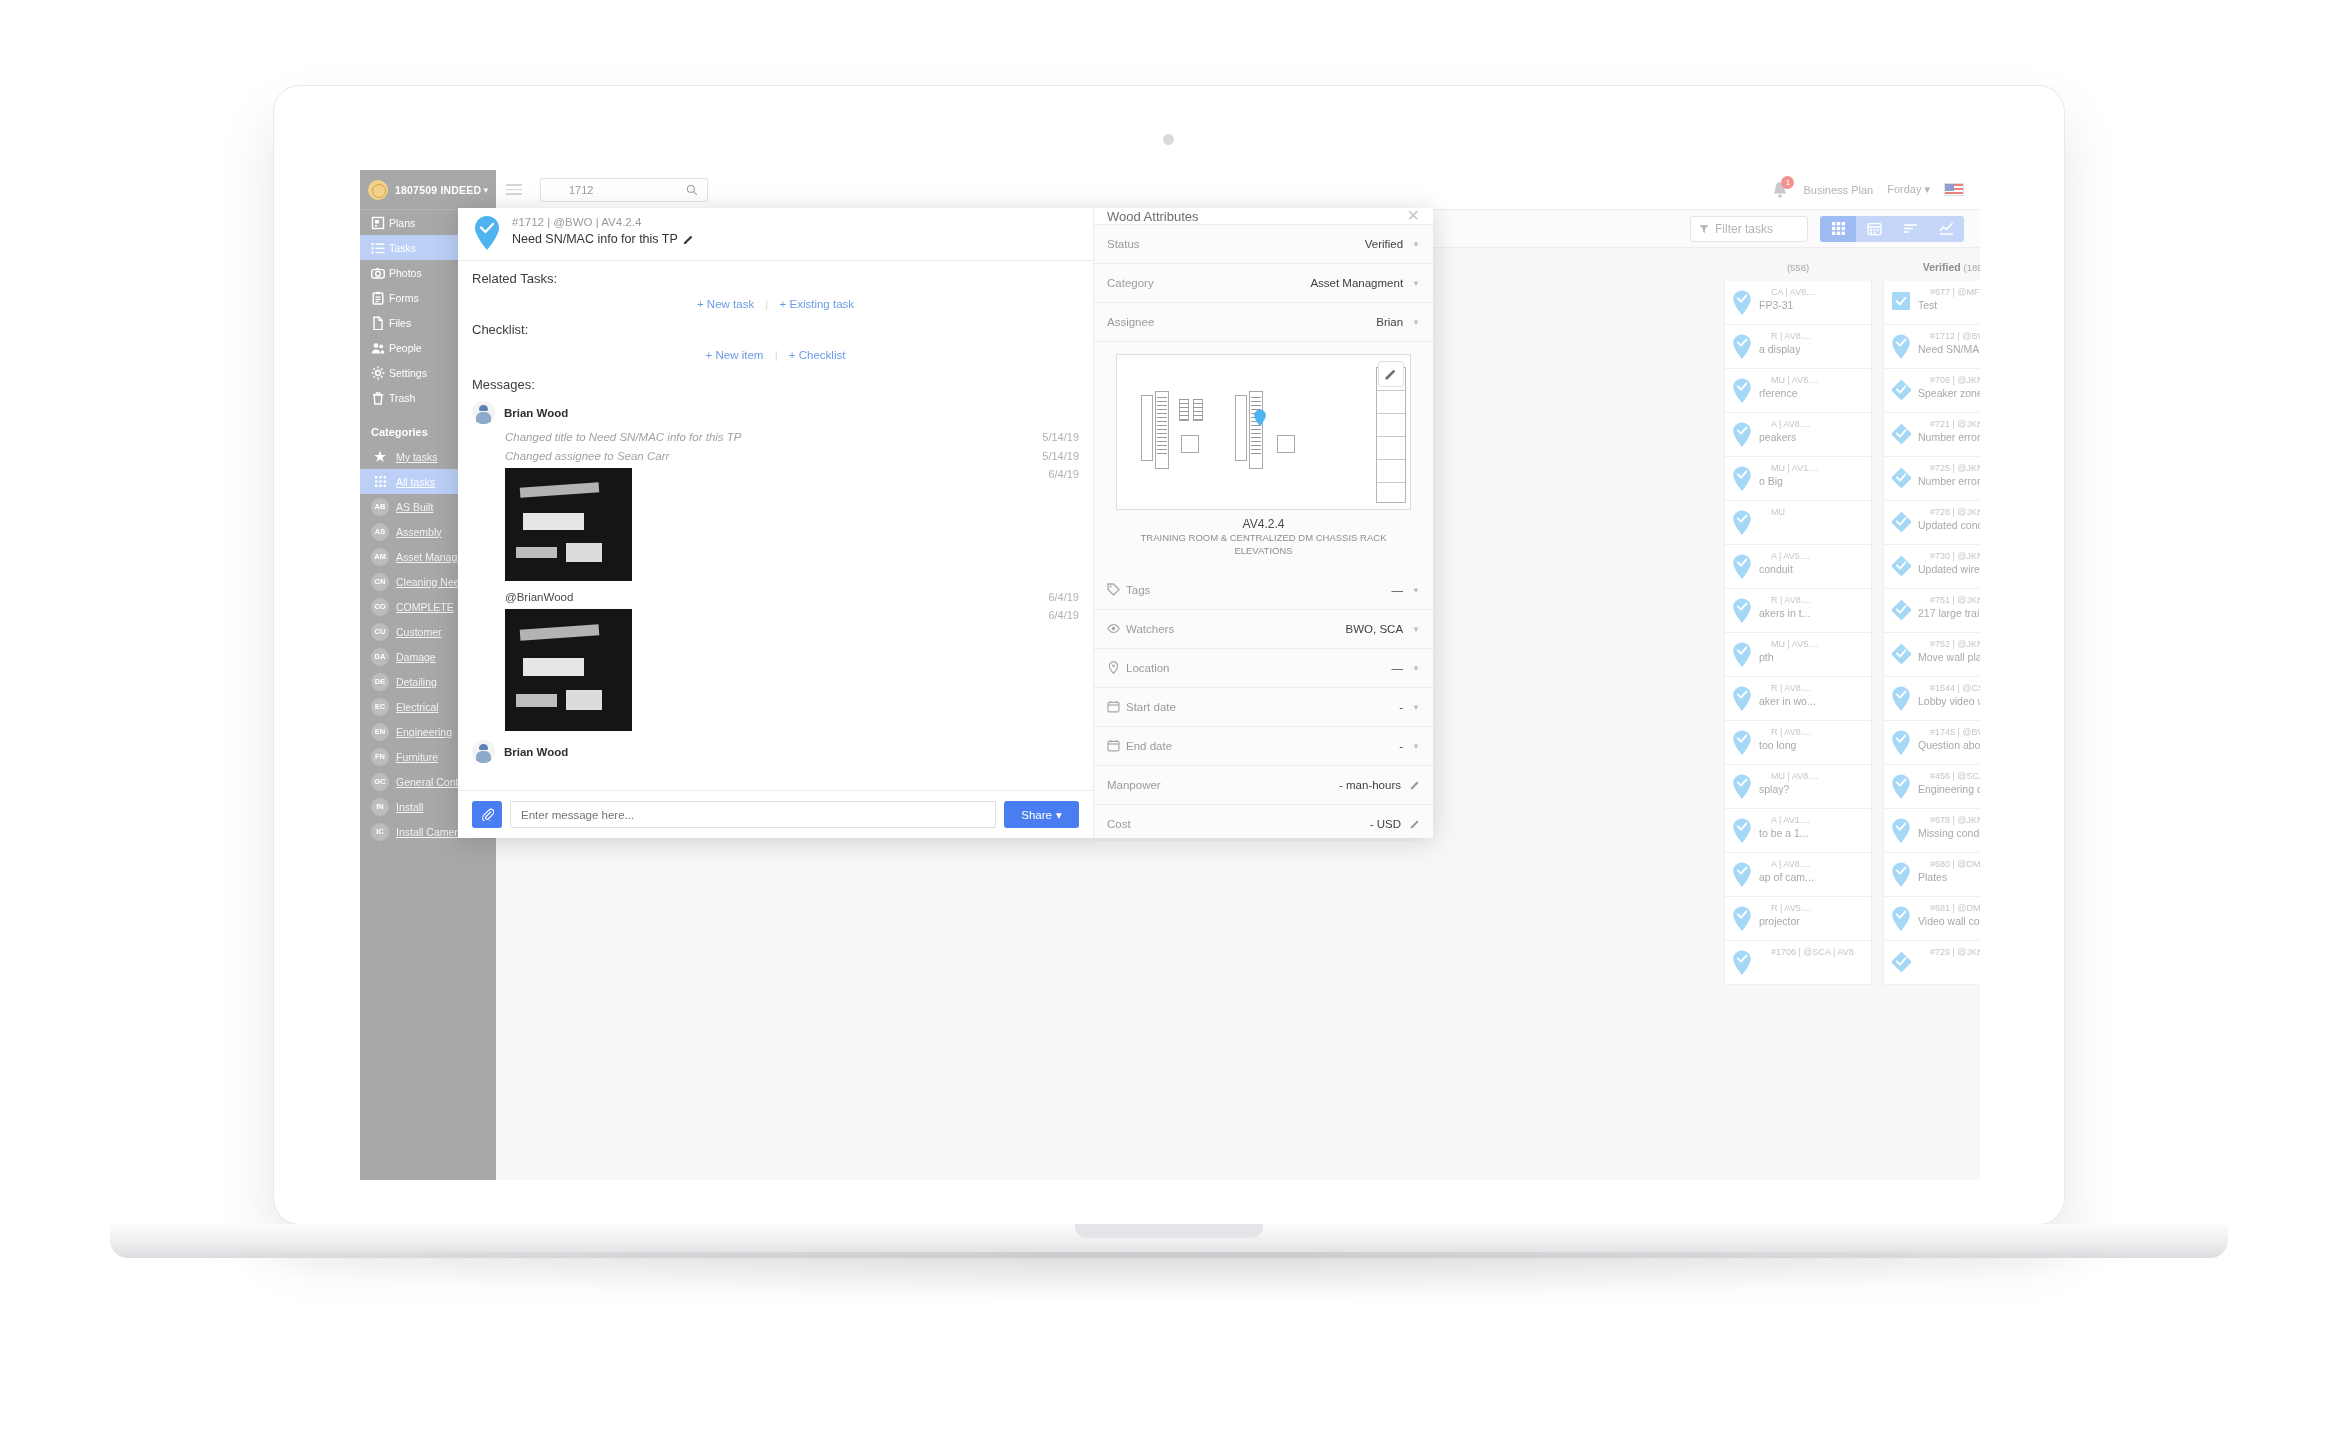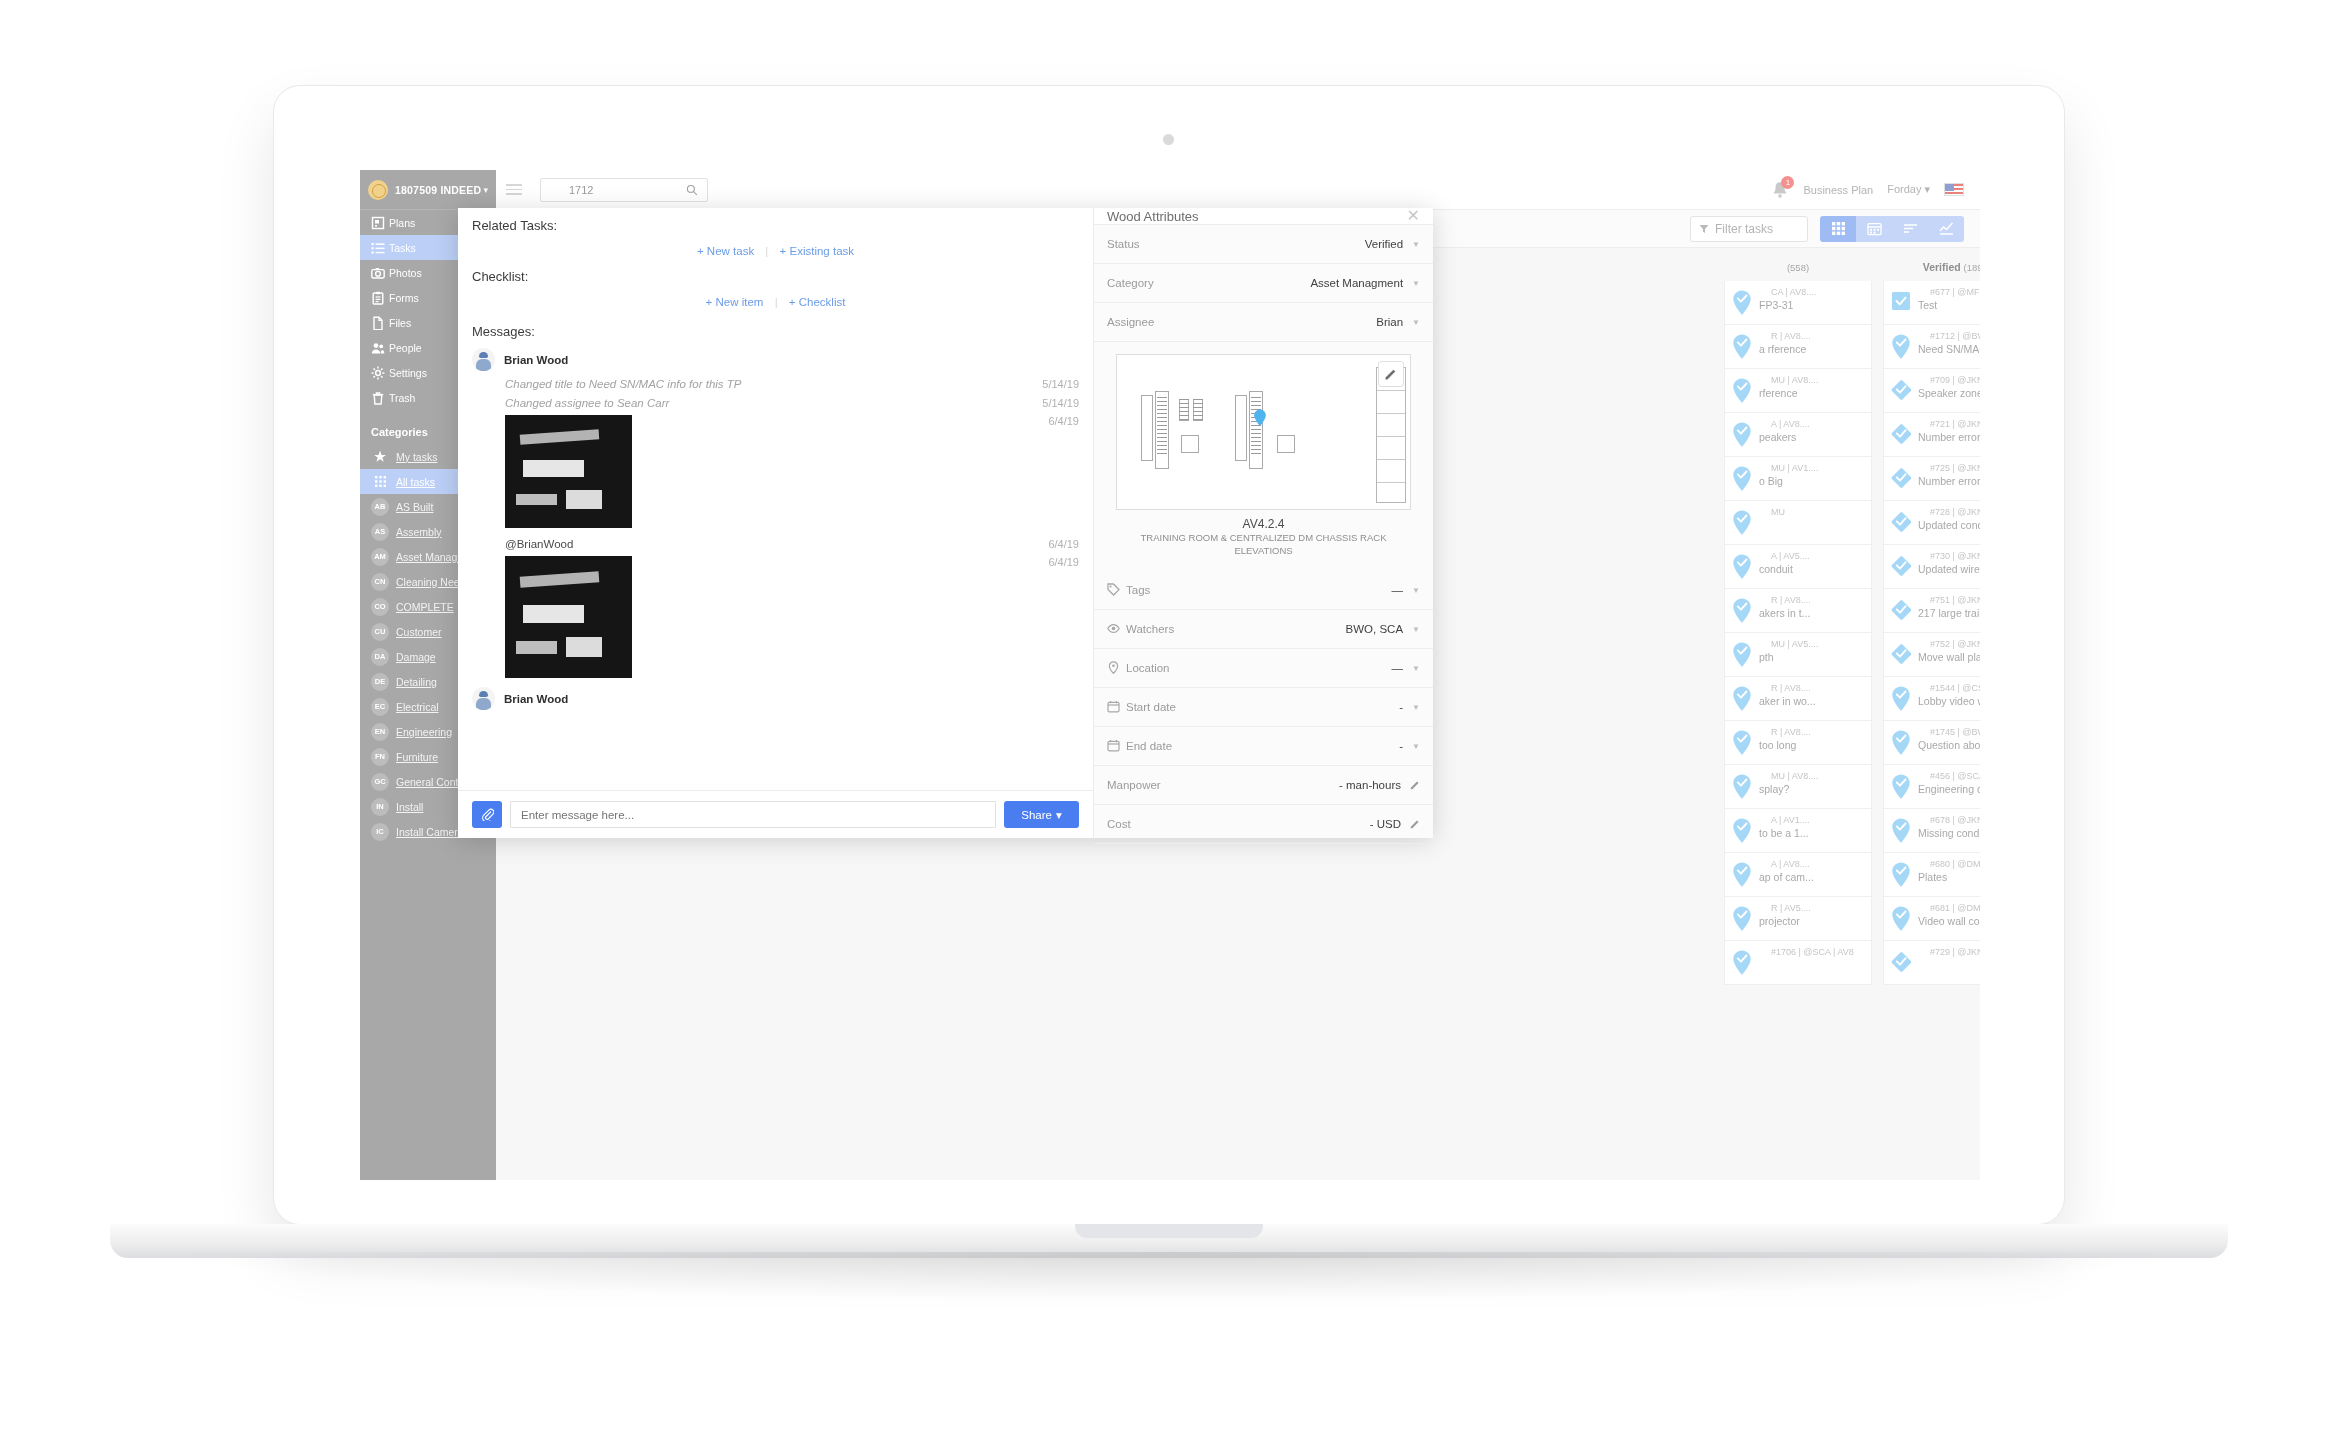--- a/index.html
+++ b/index.html
@@ -690,21 +690,21 @@
               </svg></span>
             <div class="meta">CA | AV8....</div>
             <div class="ttl">FP3-31</div>
           </div>
           <div class="card">
             <span class="pin"><svg viewBox="0 0 22 26" width="22" height="26">
                 <path d="M11 1.4C6.2 1.4 2.3 5.2 2.3 9.9c0 6.1 8.7 15.9 8.7 15.9s8.7-9.8 8.7-15.9c0-4.7-3.9-8.5-8.7-8.5z" fill="#a5d8f6"></path>
                 <polyline points="6.8,9.4 9.9,12.6 15.5,6.5" fill="none" stroke="#fff" stroke-width="1.9" stroke-linecap="round" stroke-linejoin="round"></polyline>
               </svg></span>
             <div class="meta">R | AV8....</div>
-            <div class="ttl">a rference</div>
+            <div class="ttl">a display</div>
           </div>
           <div class="card">
             <span class="pin"><svg viewBox="0 0 22 26" width="22" height="26">
                 <path d="M11 1.4C6.2 1.4 2.3 5.2 2.3 9.9c0 6.1 8.7 15.9 8.7 15.9s8.7-9.8 8.7-15.9c0-4.7-3.9-8.5-8.7-8.5z" fill="#a5d8f6"></path>
                 <polyline points="6.8,9.4 9.9,12.6 15.5,6.5" fill="none" stroke="#fff" stroke-width="1.9" stroke-linecap="round" stroke-linejoin="round"></polyline>
               </svg></span>
             <div class="meta">MU | AV8....</div>
             <div class="ttl">rference</div>
           </div>
           <div class="card">
@@ -941,20 +941,35 @@
               </svg></span>
             <div class="meta">#729 | @JKN | AV8...</div>
             <div class="ttl"></div>
           </div>
         </div>
       </div>
 
     <div id="modal">
 
       <div class="modal-left">
+        <div class="modal-head">
+          <svg class="pin" viewBox="0 0 30 36">
+            <path d="M15 1C8.4 1 3 6.3 3 12.8 3 21.2 15 35 15 35s12-13.8 12-22.2C27 6.3 21.6 1 15 1z" fill="#4fb3f0"></path>
+            <polyline points="9,12.5 13.4,17 21,9" fill="none" stroke="#ffffff" stroke-width="2.4" stroke-linecap="round" stroke-linejoin="round"></polyline>
+          </svg>
+          <div>
+            <div class="mh-meta">#1712 | @BWO | AV4.2.4</div>
+            <div class="mh-title">
+              <span>Need SN/MAC info for this TP</span>
+              <svg width="11" height="11" viewBox="0 0 12 12">
+                <path d="M1 9.2L8.4 1.8l1.8 1.8L2.8 11H1z" fill="#3a3a3a"></path>
+              </svg>
+            </div>
+          </div>
+        </div>
 
         <div class="modal-body">
           <div class="sec-label">Related Tasks:</div>
           <div class="sec-actions">
             <span>+ New task</span>
             <span class="sep">|</span>
             <span>+ Existing task</span>
           </div>
 
           <div class="sec-label">Checklist:</div>

